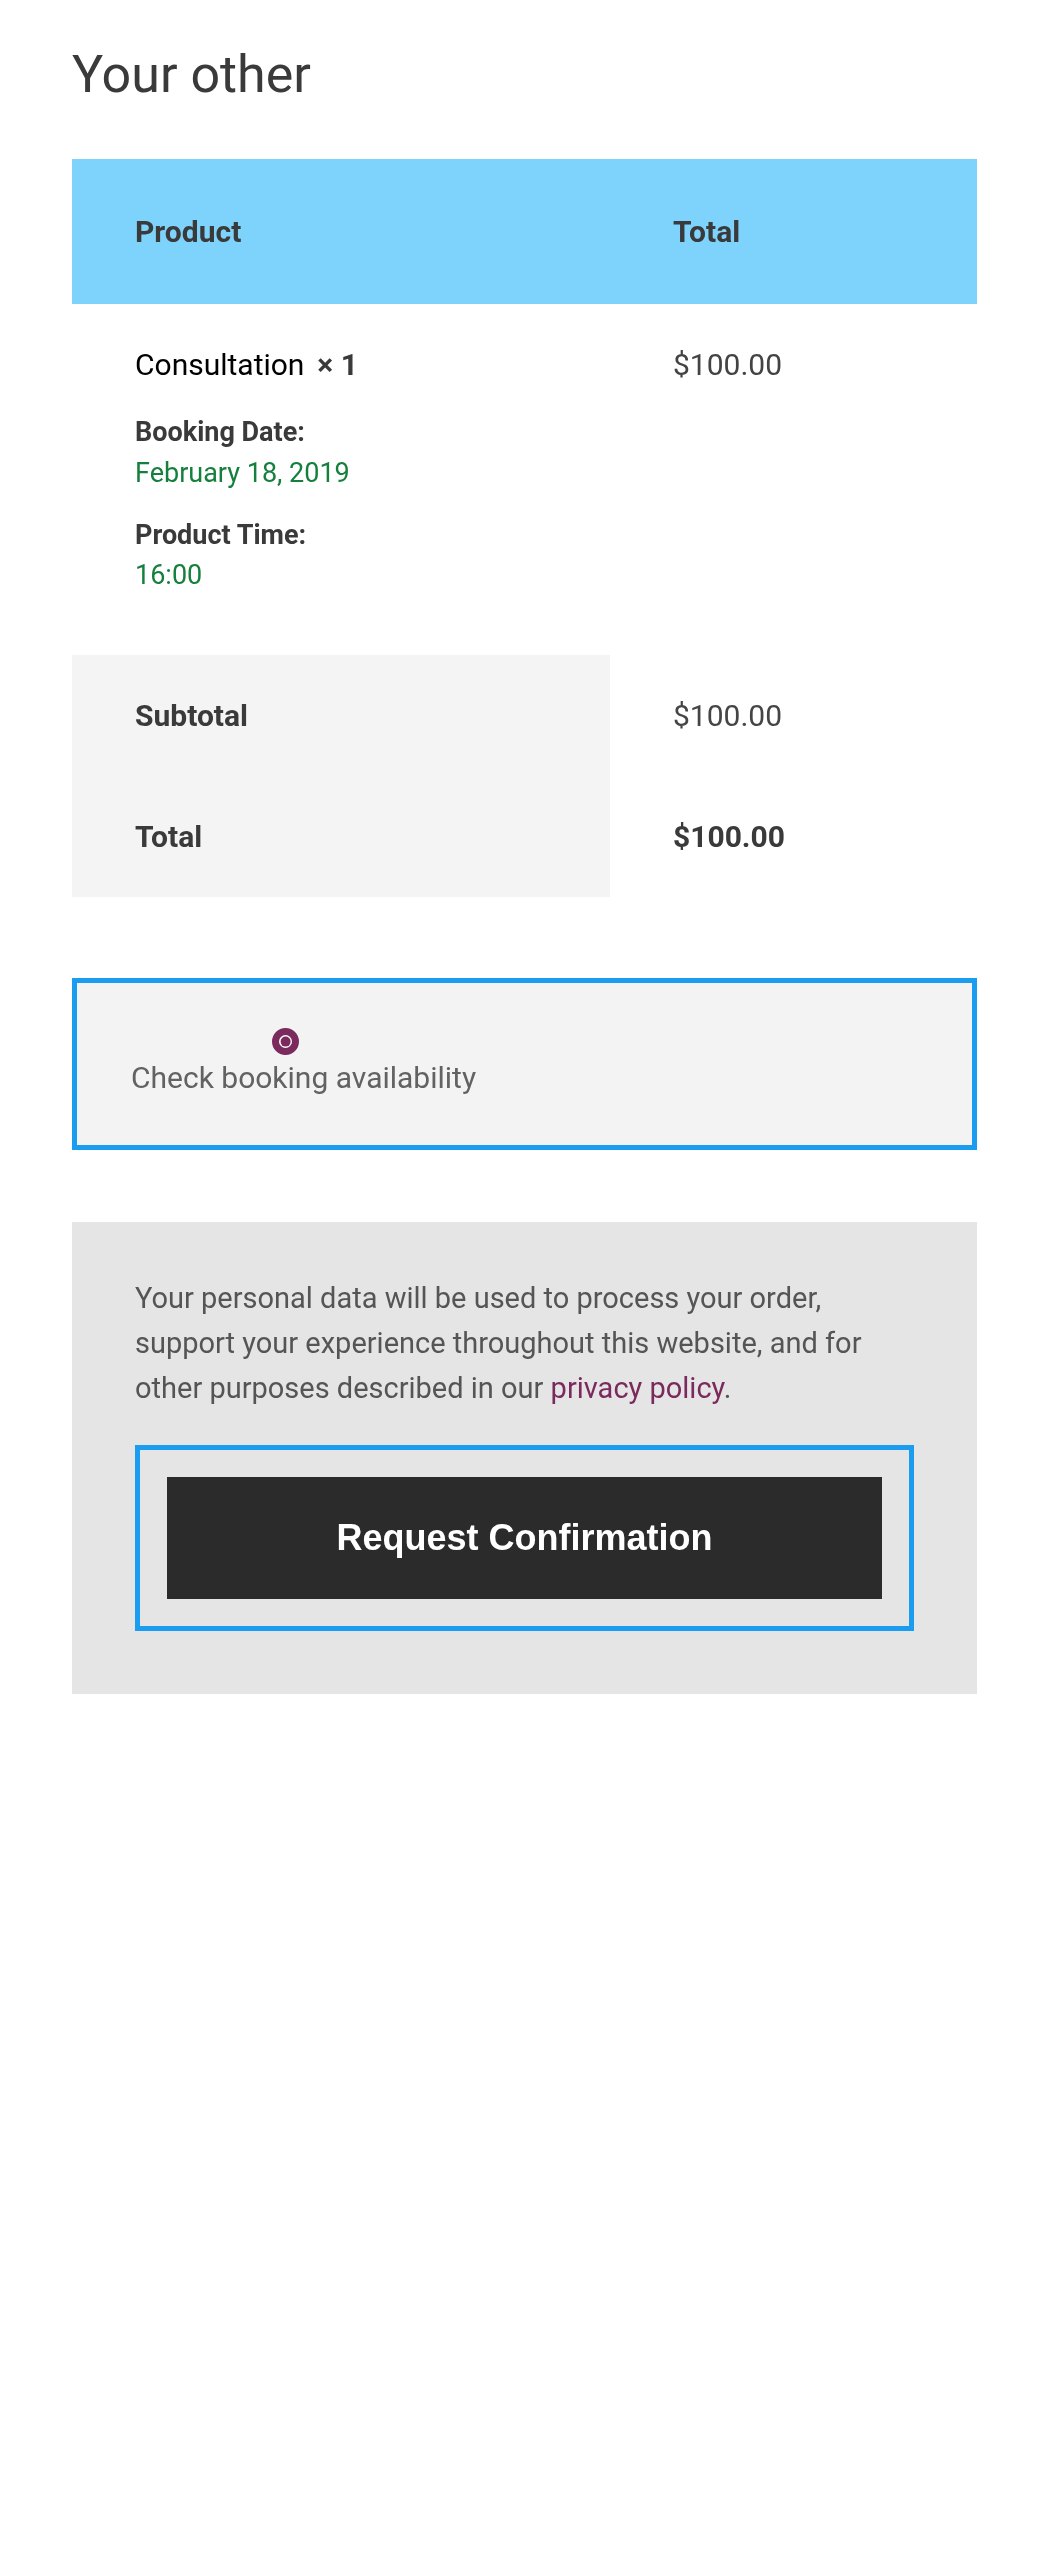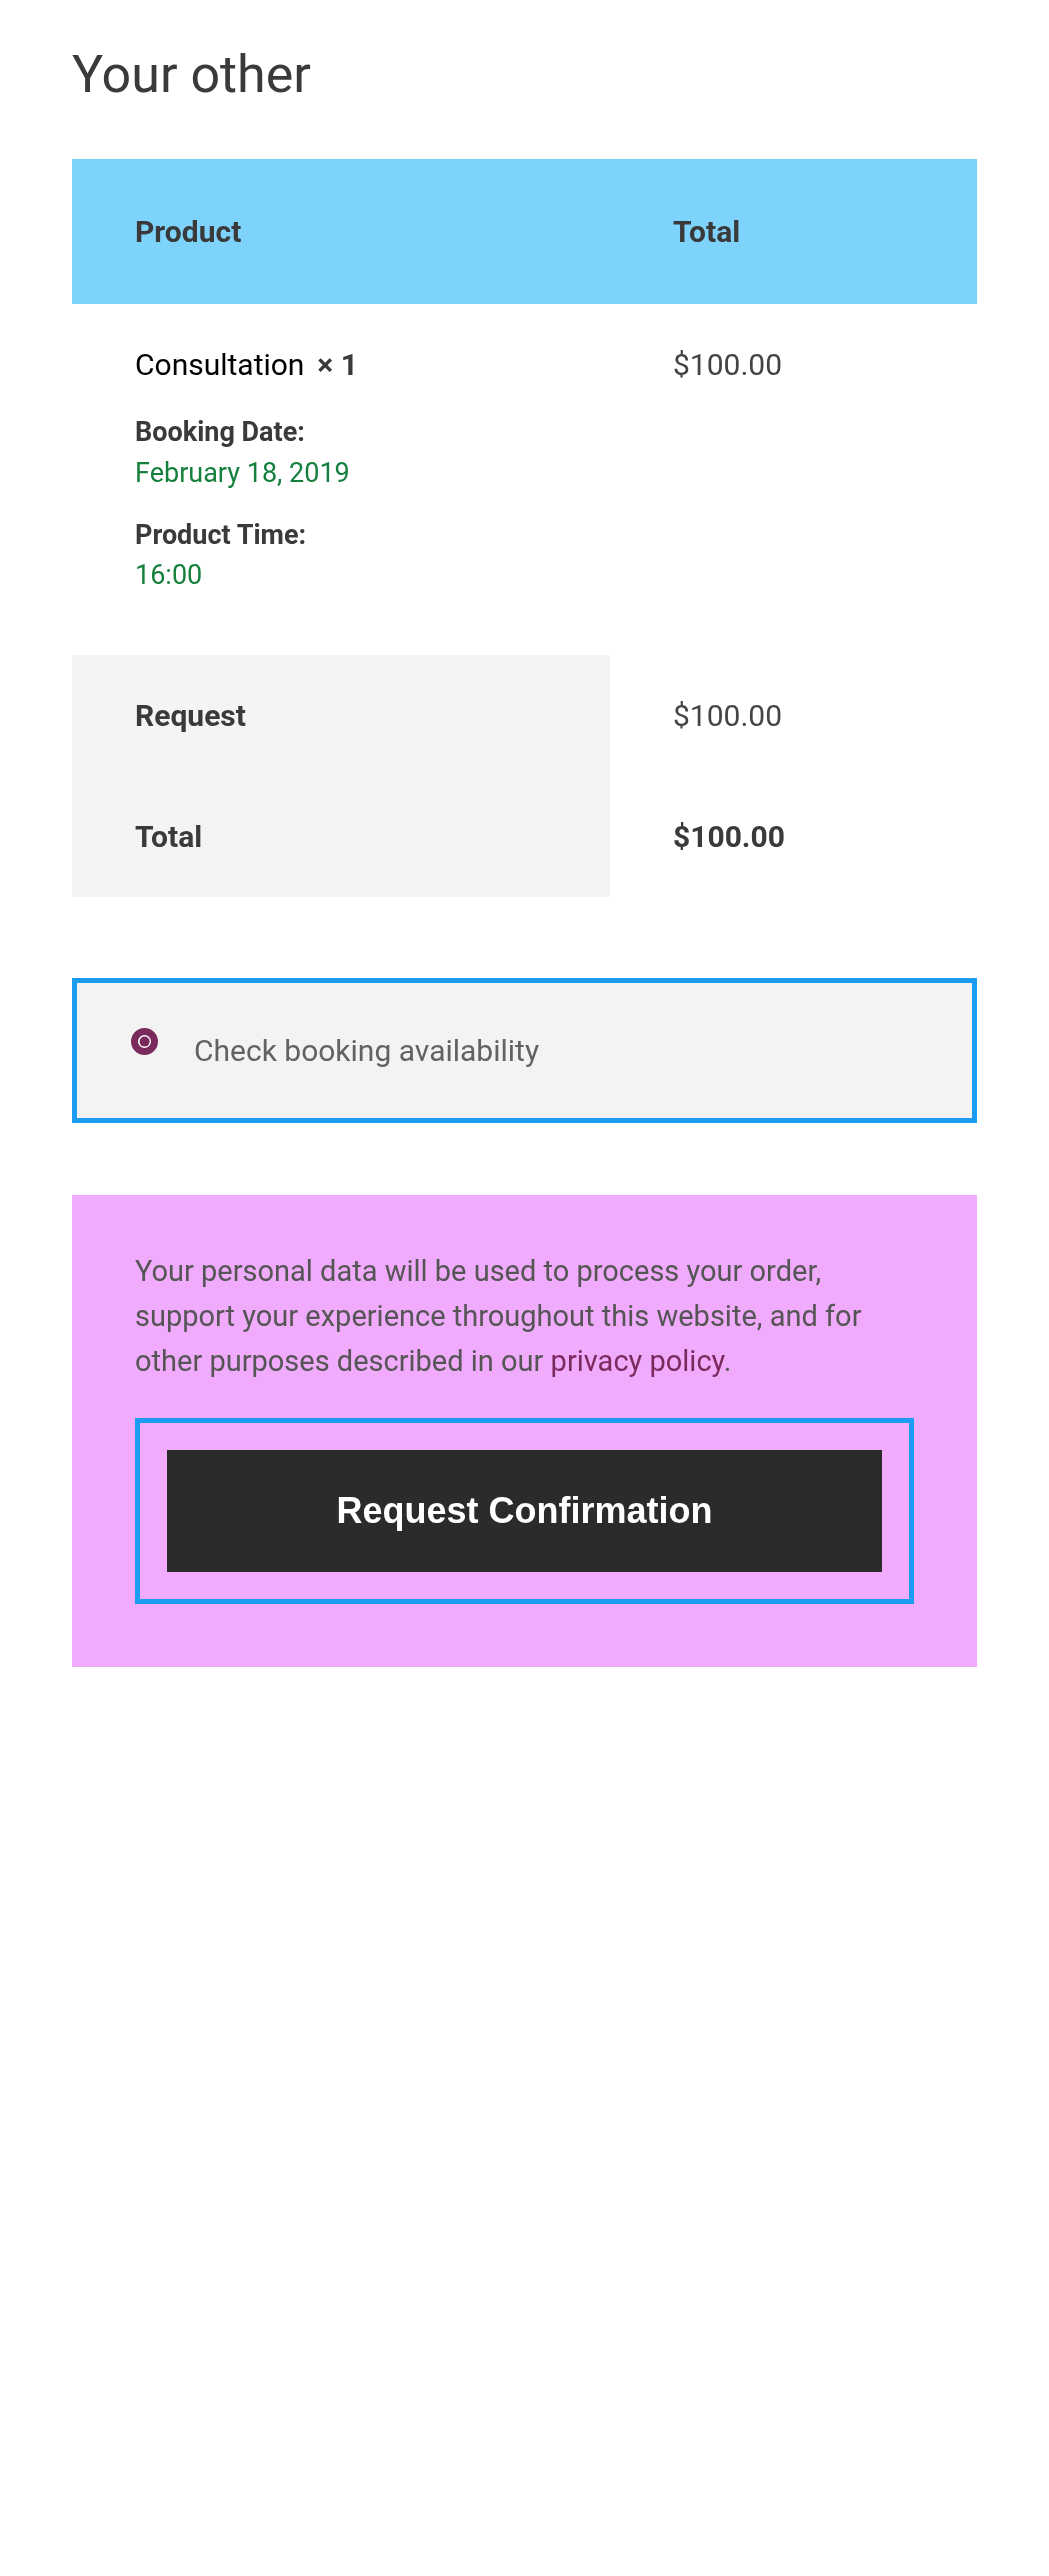--- a/index.html
+++ b/index.html
@@ -85,21 +85,23 @@
     color: #3a3a3a;
   }
   .payment-block {
     margin-top: 81px;
     border: 5.4px solid #1a9cf0;
     background: #f3f3f3;
     padding: 45px 54px;
   }
   .radio-outer {
     display: inline-flex;
+    align-items: center;
     vertical-align: middle;
+    flex-direction: column;
   }
   .radio-circle {
     width: 27px;
     height: 27px;
     border-radius: 50%;
     border: 7.2px solid #7a2a5c;
     background: #fff;
     display: inline-block;
     margin-right: 36px;
     position: relative;
@@ -112,21 +114,21 @@
     border-radius: 50%;
     top: 50%; left: 50%;
     transform: translate(-50%,-50%);
   }
   .radio-label {
     font-size: 30px;
     color: #626262;
   }
   .terms-block {
     margin-top: 72px;
-    background: #f0abfc;
+    background: #e5e5e5;
     padding: 54px 63px 63px 63px;
   }
   .privacy-text {
     font-size: 29px;
     color: #555;
     line-height: 1.55;
   }
   .privacy-link {
     color: #7a2a5c;
     text-decoration: none;
@@ -187,21 +189,21 @@
           <dd>February 18, 2019</dd>
           <dt>Product Time:</dt>
           <dd>16:00</dd>
         </dl>
       </td>
       <td class="product-price">$100.00</td>
     </tr>
   </tbody>
   <tfoot>
     <tr>
-      <th>Request</th>
+      <th>Subtotal</th>
       <td>$100.00</td>
     </tr>
     <tr class="total-row">
       <th>Total</th>
       <td>$100.00</td>
     </tr>
   </tfoot>
 </table>
 
 <div class="payment-block">

